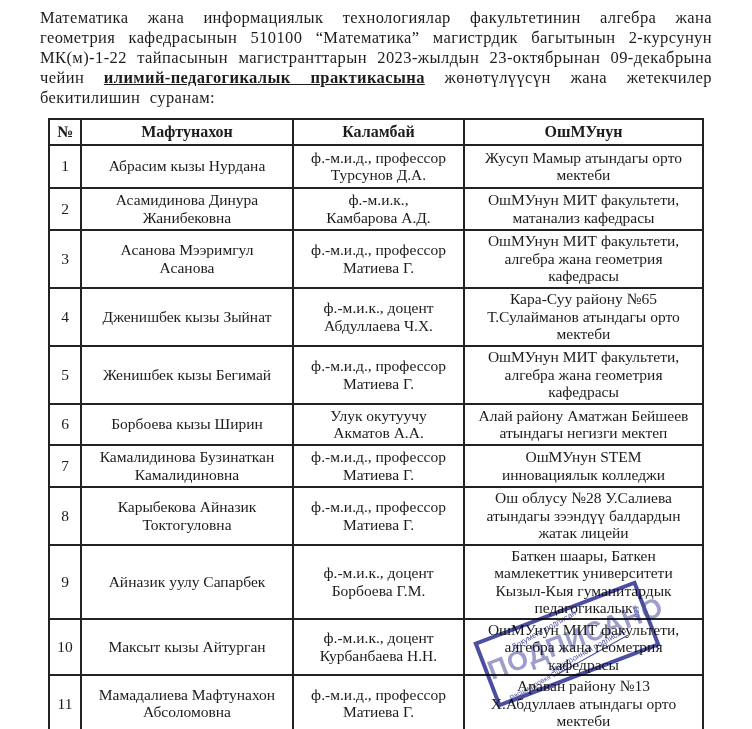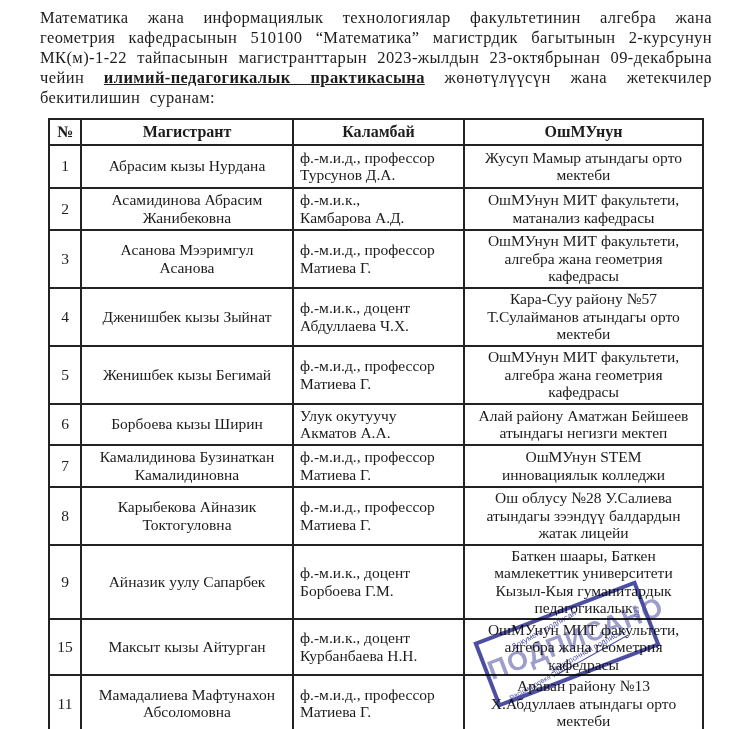--- a/index.html
+++ b/index.html
@@ -47,21 +47,21 @@
   }
   table.doc th{
     font-size:16px;
     font-weight:bold;
     padding:3px 6px;
     text-align:center;
   }
   th.h-student{text-align:left;}
   td.c-num{text-align:center;}
   td.c-student{text-align:center;white-space:pre-line;}
-  td.c-super{text-align:left;white-space:pre-line;}
+  td.c-super{text-align:center;white-space:pre-line;}
   td.c-inst{text-align:center;white-space:pre-line;}
 
   
   .stamp{
     position:absolute;
     left:480px;top:609px;
     width:174px;height:70px;
     border:4px solid var(--stamp-color,#3d3f99);
     transform:rotate(-21deg);
     mix-blend-mode:multiply;
@@ -110,37 +110,37 @@
   <table class="doc">
     <colgroup>
       <col style="width:32px">
       <col style="width:212px">
       <col style="width:171px">
       <col style="width:239px">
     </colgroup>
     <thead>
       <tr style="height:25px">
         <th class="h-num">№</th>
-        <th class="h-student">Магистрант</th>
+        <th class="h-student">Мафтунахон</th>
         <th class="h-supervisor">Каламбай</th>
         <th class="h-institution">ОшМУнун</th>
       </tr>
     </thead>
     <tbody>
       <tr style="height:43px">
         <td class="c-num">1</td>
         <td class="c-student">Абрасим кызы Нурдана</td>
         <td class="c-super">ф.-м.и.д., профессор
 Турсунов Д.А.</td>
         <td class="c-inst">Жусуп Мамыр атындагы орто
 мектеби</td>
       </tr>
       <tr style="height:42px">
         <td class="c-num">2</td>
-        <td class="c-student">Асамидинова Абрасим
+        <td class="c-student">Асамидинова Динура
 Жанибековна</td>
         <td class="c-super">ф.-м.и.к.,
 Камбарова А.Д.</td>
         <td class="c-inst">ОшМУнун МИТ факультети,
 матанализ кафедрасы</td>
       </tr>
       <tr style="height:58px">
         <td class="c-num">3</td>
         <td class="c-student">Асанова Мээримгул
 Асанова</td>
@@ -148,21 +148,21 @@
 Матиева Г.</td>
         <td class="c-inst">ОшМУнун МИТ факультети,
 алгебра жана геометрия
 кафедрасы</td>
       </tr>
       <tr style="height:58px">
         <td class="c-num">4</td>
         <td class="c-student">Дженишбек кызы Зыйнат</td>
         <td class="c-super">ф.-м.и.к., доцент
 Абдуллаева Ч.Х.</td>
-        <td class="c-inst">Кара-Суу району №57
+        <td class="c-inst">Кара-Суу району №65
 Т.Сулайманов атындагы орто
 мектеби</td>
       </tr>
       <tr style="height:58px">
         <td class="c-num">5</td>
         <td class="c-student">Женишбек кызы Бегимай</td>
         <td class="c-super">ф.-м.и.д., профессор
 Матиева Г.</td>
         <td class="c-inst">ОшМУнун МИТ факультети,
 алгебра жана геометрия
@@ -199,21 +199,21 @@
         <td class="c-num">9</td>
         <td class="c-student">Айназик уулу Сапарбек</td>
         <td class="c-super">ф.-м.и.к., доцент
 Борбоева Г.М.</td>
         <td class="c-inst">Баткен шаары, Баткен
 мамлекеттик университети
 Кызыл-Кыя гуманитардык
 педагогикалык</td>
       </tr>
       <tr style="height:56px">
-        <td class="c-num">15</td>
+        <td class="c-num">10</td>
         <td class="c-student">Максыт кызы Айтурган</td>
         <td class="c-super">ф.-м.и.к., доцент
 Курбанбаева Н.Н.</td>
         <td class="c-inst">ОшМУнун МИТ факультети,
 алгебра жана геометрия
 кафедрасы</td>
       </tr>
       <tr style="height:50px">
         <td class="c-num">11</td>
         <td class="c-student">Мамадалиева Мафтунахон

